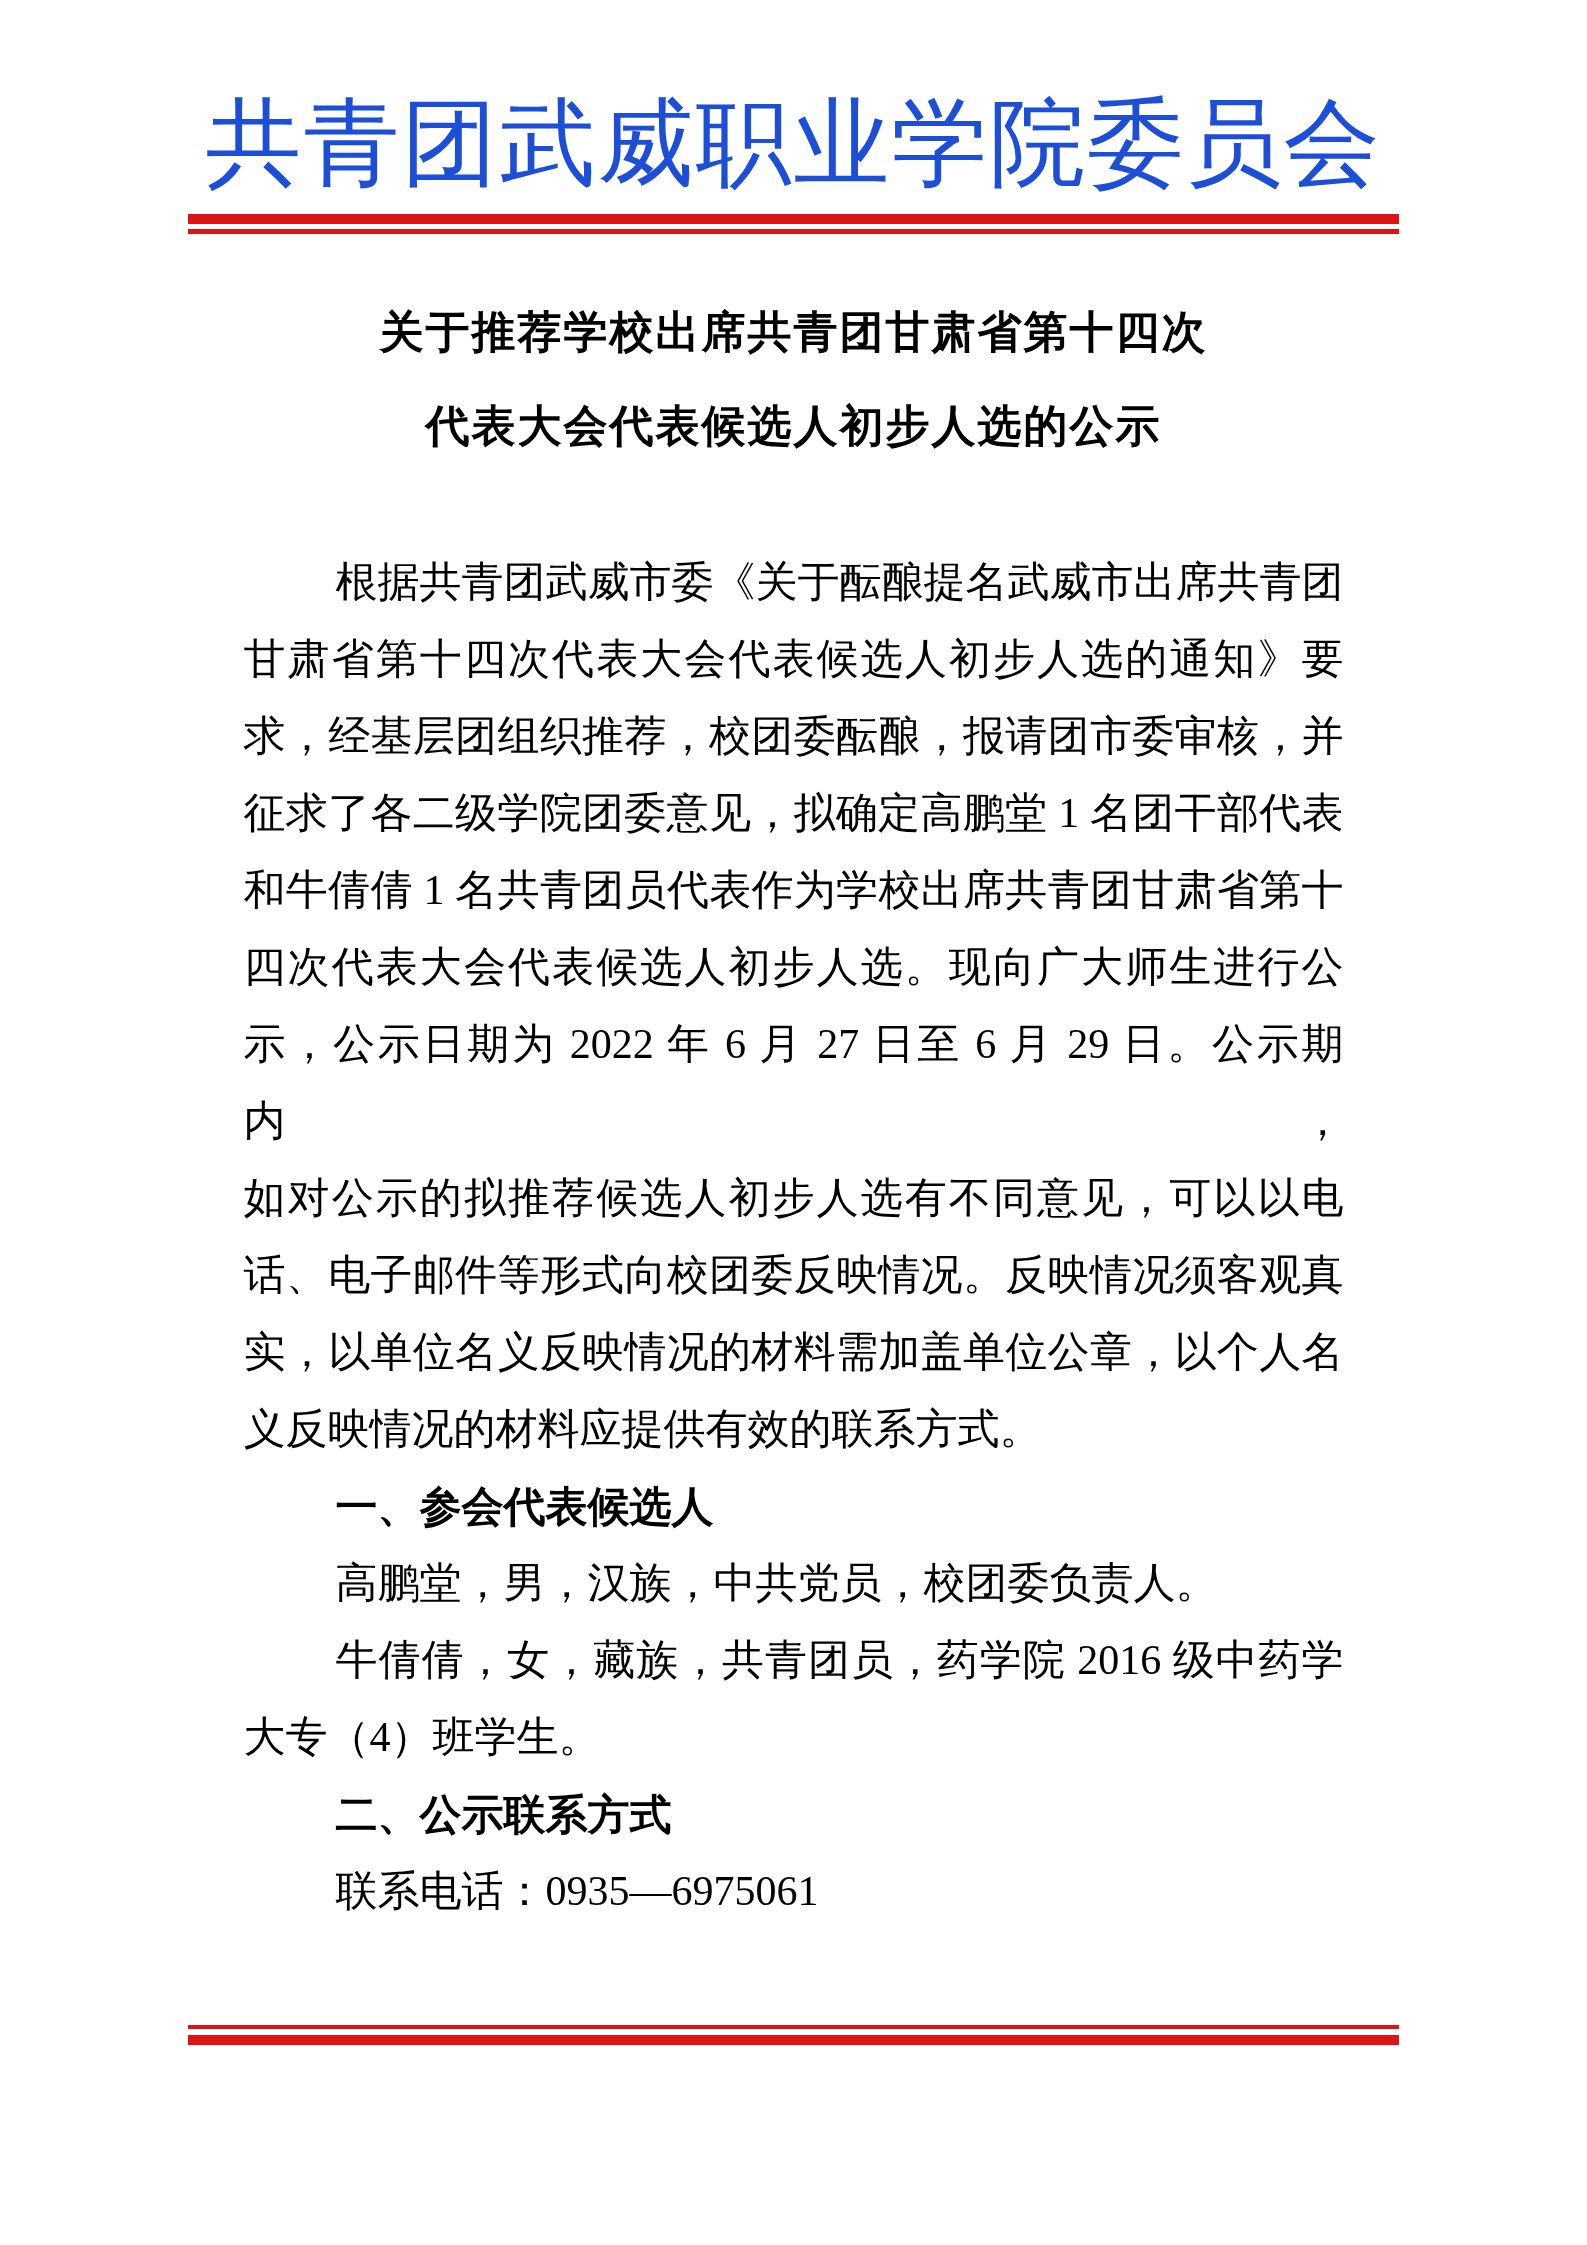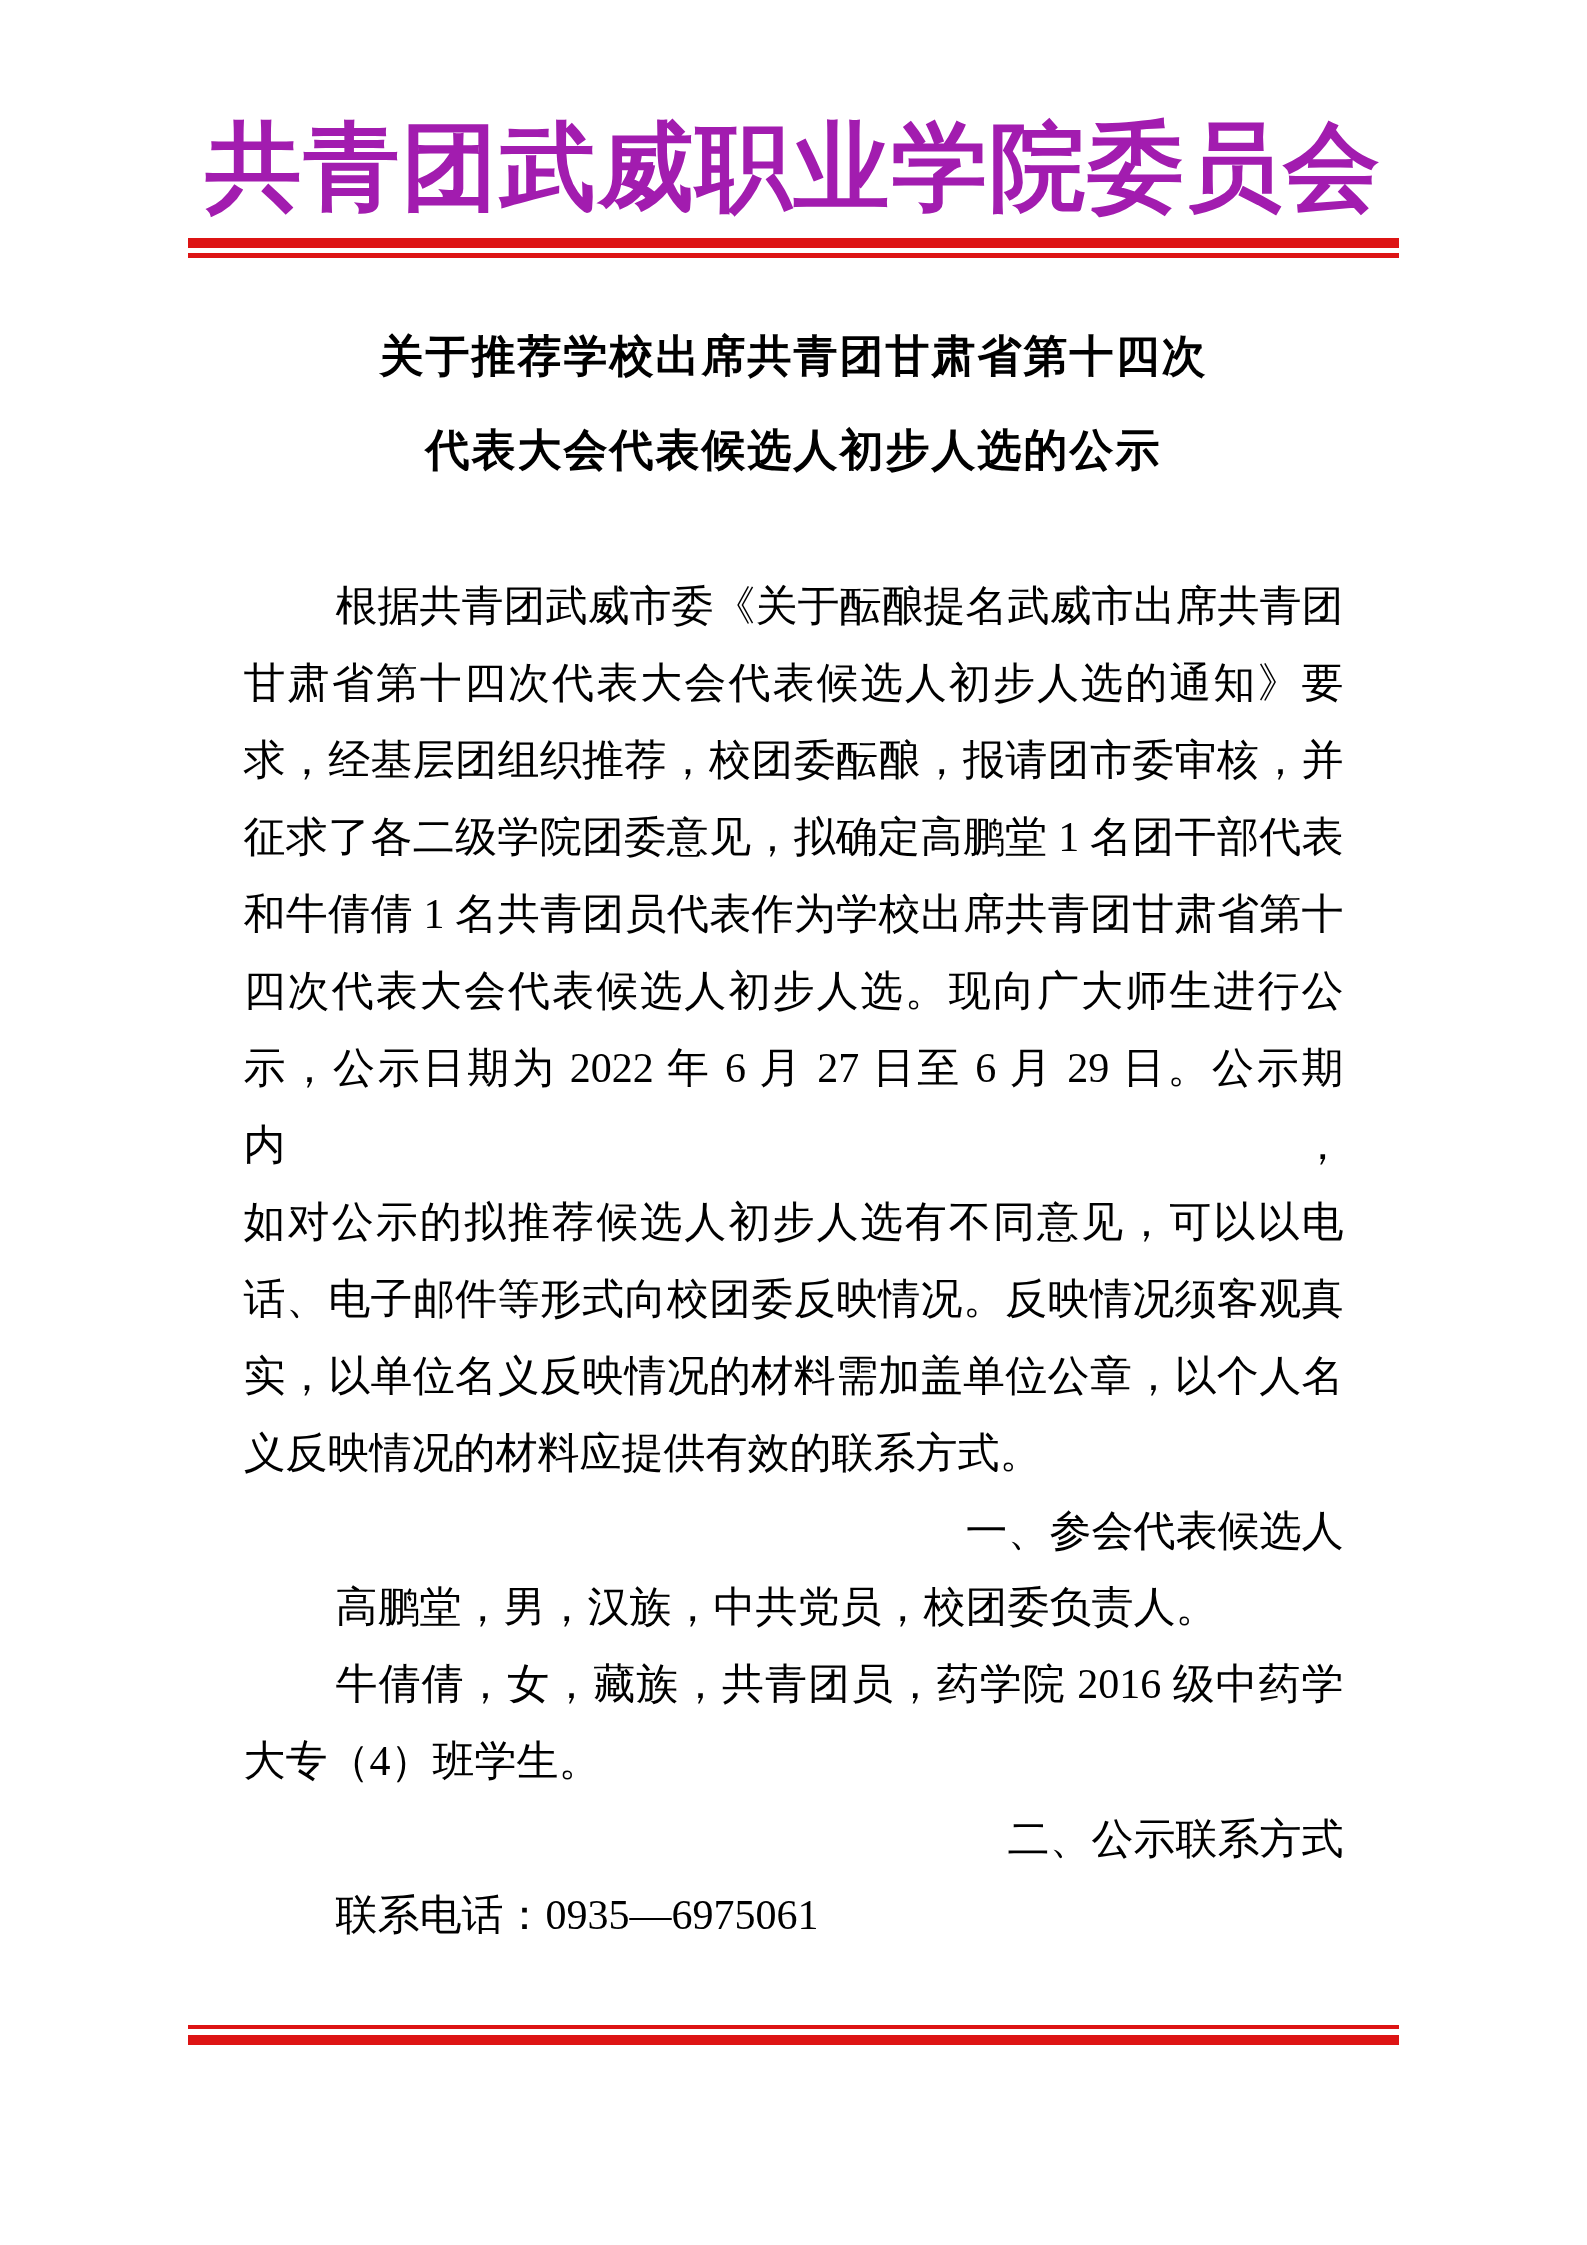--- a/index.html
+++ b/index.html
@@ -11,27 +11,27 @@
     overflow: hidden;
     font-family: "Liberation Serif", "DejaVu Serif", serif;
     color: #000000;
   }
   
   .masthead {
     width: 1211px;
     margin: 0 auto;
   }
   .masthead-title {
-    margin-top: 112px;
+    margin-top: 88px;
     font-size: 96px;
     line-height: 112px;
-    font-weight: bold;
+    font-weight: normal;
     text-align: center;
     letter-spacing: 2px;
-    color: #a21caf;
+    color: #1d4ed8;
     white-space: nowrap;
   }
   .rule { background: #dd1414; }
   .rule-top-thick { height: 10px; margin-top: 14px; }
   .rule-top-thin  { height: 5px;  margin-top: 5px; }
   
   .doc-title {
     margin-top: 52px;
     text-align: center;
     font-weight: bold;
@@ -49,22 +49,21 @@
     color: #000000;
   }
   .line { min-height: 77px; }
   .justify {
     text-align: justify;
     text-align-last: justify;
   }
   .indent { text-indent: 92px; }
   .sec {
     font-family: "Liberation Sans", "DejaVu Sans", sans-serif;
-    font-weight: 400;
-    text-align: right;
+    font-weight: 700;
   }
   
   .rule-bottom-thin {
     position: absolute;
     left: 188px;
     top: 2025px;
     width: 1211px;
     height: 4px;
   }
   .rule-bottom-thick {

